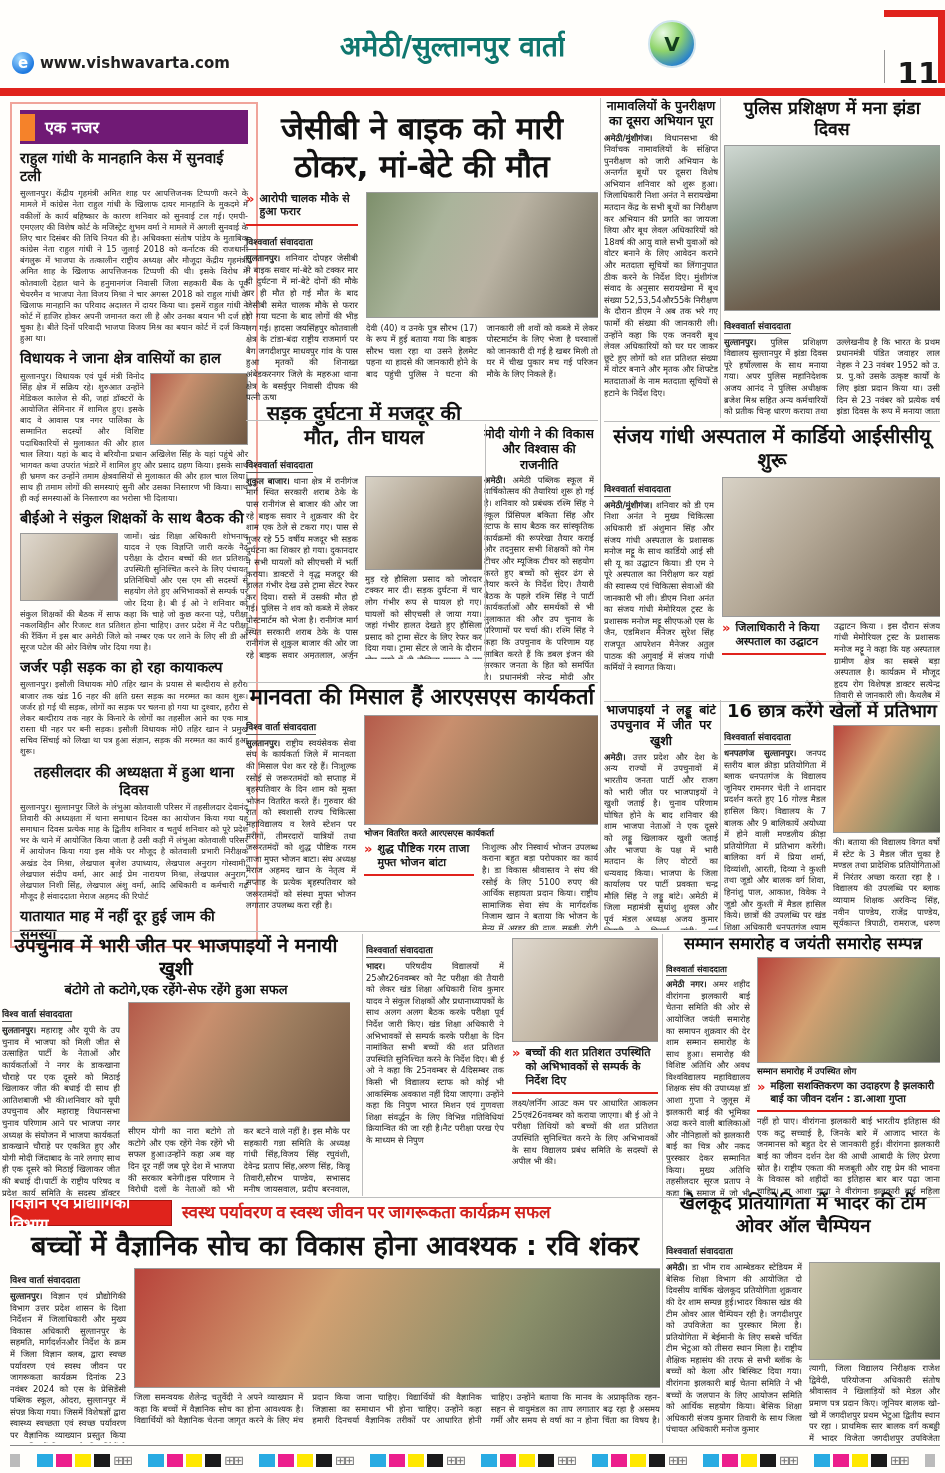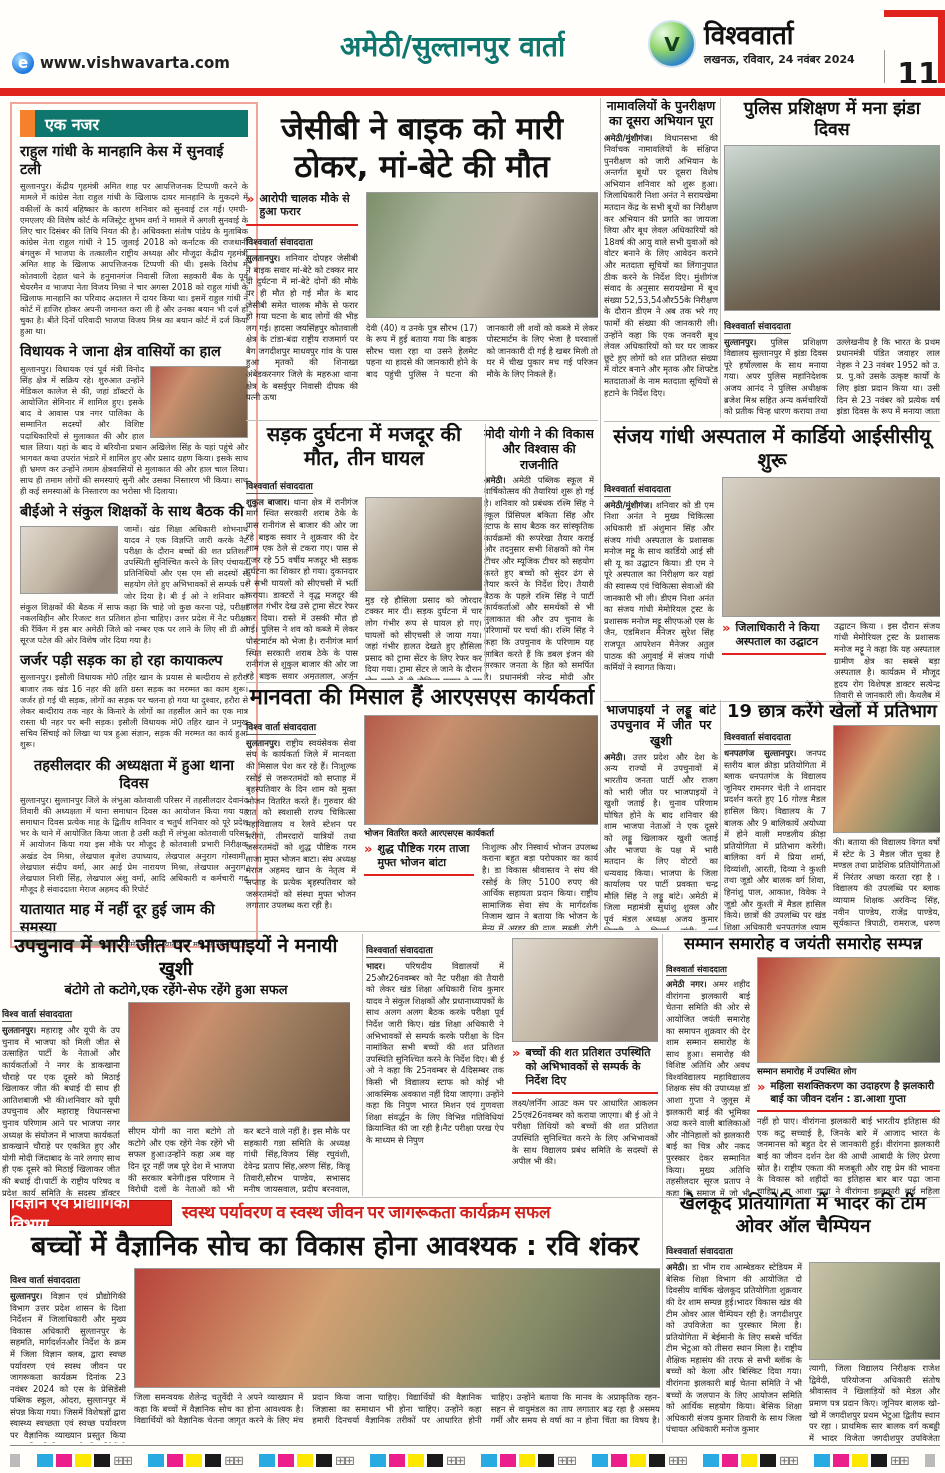--- a/index.html
+++ b/index.html
@@ -33,21 +33,21 @@
   .ph-road{background:linear-gradient(115deg,#7d8f6b 0%,#aab49b 30%,#b9b2a2 55%,#8e8878 80%,#6f6a5e 100%);}
   .ph-police{background:linear-gradient(160deg,#cfd8d2 0%,#8f9d90 35%,#6e5f4e 70%,#4d4337 100%);}
   .ph-indoor{background:linear-gradient(130deg,#d8d2c6 0%,#b3a795 40%,#877a68 75%,#6e6254 100%);}
   .ph-crowd{background:linear-gradient(120deg,#b45a4a 0%,#c98f6e 30%,#9c7c5e 60%,#705743 100%);}
   .ph-meet{background:linear-gradient(125deg,#e0d9cf 0%,#c2b6a4 45%,#95867a 80%);}
   .ph-field{background:linear-gradient(115deg,#c9c2a8 0%,#a8a98c 40%,#7e8468 75%,#5d6350 100%);}
   .ph-stage{background:linear-gradient(120deg,#b8433b 0%,#d2a071 35%,#8a8f6a 70%,#5c6150 100%);}
   .sb-ph{border:1px solid #999;}
   
   #one-look{border:2px solid #f0a49a;background:#fffdfa;padding:6px 8px;}
-  .ol-banner{display:flex;align-items:center;height:27px;background:#0f766e;margin-bottom:5px;}
+  .ol-banner{display:flex;align-items:center;height:34px;background:#701a75;margin-bottom:5px;}
   .ol-accent{width:15px;height:27px;background:#f5822a;}
   .ol-title{color:#fff;font-weight:800;font-size:16px;padding-left:10px;}
   .ol-hl{font-weight:800;font-size:14.5px;line-height:1.25;color:#131313;margin:5px 0 3px;}
   .ol-body{font-size:8.2px;line-height:1.36;text-align:justify;color:#262626;}
   
   .vrule{position:absolute;width:1px;background:#bdbdbd;}
   .hrule{position:absolute;height:1px;background:#bdbdbd;}
   
   .dept-banner{background:#e0231c;color:#fff;font-weight:800;font-size:16px;display:flex;align-items:center;justify-content:center;border:1px solid #a81510;}
   .program-line{color:#d2231e;font-weight:800;font-size:17px;display:flex;align-items:center;}
@@ -64,24 +64,20 @@
 
 <div id="page">
 
   <div class="abs url-row" style="left:12px;top:52px;">
     <span class="e-icon">e</span>
     <span class="url-txt">www.vishwavarta.com</span>
   </div>
   <div class="abs sec-title" style="left:340px;top:26px;">अमेठी/सुल्तानपुर वार्ता</div>
   <div class="abs brand-box" style="left:648px;top:20px;">
     <span class="globe">V</span>
-    <span>
-      <div class="brand-name">विश्ववार्ता</div>
-      <div class="edition">लखनऊ,   रविवार, 24 नवंबर 2024</div>
-    </span>
   </div>
   <div class="abs pageno-frame" style="left:884px;top:10px;width:54px;height:66px;">
     <span class="pageno">11</span>
   </div>
   <div class="abs red-band" style="left:0;top:88px;width:945px;height:8px;"></div>
 
   <div id="one-look" class="abs" style="left:10px;top:102px;width:228px;height:830px;">
     <div class="ol-banner">
       <span class="ol-accent"></span>
       <span class="ol-title">एक नजर</span>
@@ -148,21 +144,21 @@
 
   <div class="abs" style="left:724px;top:98px;width:216px;height:320px;">
     <div class="hl" style="font-size:17.5px;">पुलिस प्रशिक्षण में मना झंडा दिवस</div>
     <div class="photo ph-police" style="width:100%;height:164px;margin-top:4px;"></div>
     <div style="margin-top:3px;">
       <div class="by">विश्ववार्ता संवाददाता</div>
       <div class="body cols2" style="height:116px;"><span class="dl">सुल्तानपुर।</span> <span>पुलिस प्रशिक्षण विद्यालय सुल्तानपुर में झंडा दिवस पूरे हर्षोल्लास के साथ मनाया गया। अपर पुलिस महानिदेशक अजय आनंद ने पुलिस अधीक्षक ब्रजेश मिश्र सहित अन्य कर्मचारियों को प्रतीक चिन्ह धारण कराया तथा पुलिस महानिदेशक उ.प्र. का सन्देश पढ़कर सुनाया । उल्लेखनीय है कि भारत के प्रथम प्रधानमंत्री पंडित जवाहर लाल नेहरू ने 23 नवंबर 1952 को उ. प्र. पु.को उसके उत्कृष्ट कार्यों के लिए झंडा प्रदान किया था। उसी दिन से 23 नवंबर को प्रत्येक वर्ष झंडा दिवस के रूप में मनाया जाता है।</span></div>
     </div>
   </div>
 
-  <div class="abs" style="left:246px;top:422px;width:236px;height:258px;">
+  <div class="abs" style="left:246px;top:401px;width:236px;height:258px;">
     <div class="hl" style="font-size:20px;">सड़क दुर्घटना में मजदूर की मौत, तीन घायल</div>
     <div style="margin-top:3px;"><span class="by">विश्ववार्ता संवाददाता</span></div>
     <div style="display:flex;gap:7px;">
       <div class="body" style="width:112px;flex:none;"><span class="dl">शुकुल बाजार।</span> <span>थाना क्षेत्र में रानीगंज मार्ग स्थित सरकारी शराब ठेके के पास रानीगंज से बाजार की ओर जा रहे बाइक सवार ने शुक्रवार की देर शाम एक ठेले से टकरा गए। पास से गुजर रहे 55 वर्षीय मजदूर भी सड़क दुर्घटना का शिकार हो गया। दुकानदार ने सभी घायलों को सीएचसी में भर्ती कराया। डाक्टरों ने वृद्ध मजदूर की हालत गंभीर देख उसे ट्रामा सेंटर रेफर कर दिया। रास्ते में उसकी मौत हो गई। पुलिस ने शव को कब्जे में लेकर पोस्टमार्टम को भेजा है। रानीगंज मार्ग स्थित सरकारी शराब ठेके के पास रानीगंज से शुकुल बाजार की ओर जा रहे बाइक सवार अमृतलाल, अर्जुन और रंजीत की तेज रफ्तार बाइक ने अचानक ठेके की ओर</span></div>
       <div style="flex:1;">
         <div class="photo ph-indoor" style="width:100%;height:92px;"></div>
         <div class="body" style="margin-top:4px;">मुड़ रहे हौसिला प्रसाद को जोरदार टक्कर मार दी। सड़क दुर्घटना में चार लोग गंभीर रूप से घायल हो गए। घायलों को सीएचसी ले जाया गया। जहां गंभीर हालत देखते हुए हौसिला प्रसाद को ट्रामा सेंटर के लिए रेफर कर दिया गया। ट्रामा सेंटर ले जाने के दौरान योघ रास्ते में ही हौसिला प्रसाद ने दम तोड़ दिया। तीन घायलों को भी जिला अस्पताल के लिए रेफर कर दिया गया है।</div>
       </div>
     </div>
   </div>
@@ -220,21 +216,21 @@
       </div>
     </div>
   </div>
 
   <div class="abs" style="left:604px;top:704px;width:114px;height:226px;font-family:Liberation Mono, monospace;">
     <div class="hl" style="font-size:12.5px;margin-bottom:3px;">भाजपाइयों ने लड्डू बांटे उपचुनाव में जीत पर खुशी</div>
     <div class="body"><span class="dl">अमेठी।</span> <span>उत्तर प्रदेश और देश के अन्य राज्यों में उपचुनावों में भारतीय जनता पार्टी और राजग को भारी जीत पर भाजपाइयों ने खुशी जताई है। चुनाव परिणाम घोषित होने के बाद शनिवार की शाम भाजपा नेताओं ने एक दूसरे को लड्डू खिलाकर खुशी जताई और भाजपा के पक्ष में भारी मतदान के लिए वोटरों का धन्यवाद किया। भाजपा के जिला कार्यालय पर पार्टी प्रवक्ता चन्द्र मौलि सिंह ने लड्डू बांटे। अमेठी में जिला महामंत्री सुधांशु शुक्ल और पूर्व मंडल अध्यक्ष अजय कुमार तिवारी ने मिठाई बांटी। पूर्व विधायक चन्द्र प्रकाश मिश्र वटियारी, भाजपा जिलाध्यक्ष राम प्रसाद मिश्र, जिला पंचायत अध्यक्ष राजेश अग्रहरि, पूर्व प्रमुख अमरेन्द्र सिंह पिंटू जिला उपाध्यक्ष अंजनी कुमार सिंह , स्वामी दत्त दीक्षित, मंडल अध्यक्ष मुनिस सिंह,देव प्रकाश पाण्डेय आदि ने भाजपा की जीत पर खुशी जताई है।</span></div>
   </div>
 
   <div class="abs" style="left:724px;top:700px;width:216px;height:230px;">
-    <div class="hl" style="font-size:18px;">19 छात्र करेंगे खेलों में प्रतिभाग</div>
+    <div class="hl" style="font-size:18px;">16 छात्र करेंगे खेलों में प्रतिभाग</div>
     <div style="display:flex;gap:7px;margin-top:3px;">
       <div style="width:102px;flex:none;">
         <div class="by">विश्ववार्ता संवाददाता</div>
         <div class="body"><span class="dl">धनपतगंज सुल्तानपुर।</span> <span>जनपद स्तरीय बाल क्रीड़ा प्रतियोगिता में ब्लाक धनपतगंज के विद्यालय जूनियर रामनगर चेती ने शानदार प्रदर्शन करते हुए 16 गोल्ड मैडल हासिल किए। विद्यालय के 7 बालक और 9 बालिकायें अयोध्या में होने वाली मण्डलीय क्रीड़ा प्रतियोगिता में प्रतिभाग करेंगी। बालिका वर्ग में प्रिया शर्मा, दिव्यांशी, आरती, दिव्या ने कुश्ती तथा जूडो और बालक वर्ग शिवा, हिनांशु पाल, आकाश, विवेक ने जूडो और कुश्ती में मैडल हासिल किये। छात्रों की उपलब्धि पर खंड शिक्षा अधिकारी धनपतगंज श्याम बिहारी ने विद्यालय के प्रधानाध्यापक अंजनी पाण्डेय स्टाफ सिंह पीयूष और छात्रों की लगन एवं मेहनत की सराहना</span></div>
       </div>
       <div style="flex:1;">
         <div class="photo ph-stage" style="width:100%;height:106px;"></div>
         <div class="body" style="margin-top:4px;">की। बताया की विद्यालय विगत वर्षों में स्टेट के 3 मैडल जीत चुका है मण्डल तथा प्रादेशिक प्रतियोगिताओं में निरंतर अच्छा करता रहा है । विद्यालय की उपलब्धि पर ब्लाक व्यायाम शिक्षक अरविन्द सिंह, नवीन पाण्डेय, राजेंद्र पाण्डेय, सूर्यकान्त त्रिपाठी, रामराज, धरुण सिंह, आरती शुक्ला ने प्रसन्नता व्यक्त की और आगामी मण्डल प्रतियोगिताओं के लिए शुभकमनायें दी ।</div>
       </div>
     </div>

